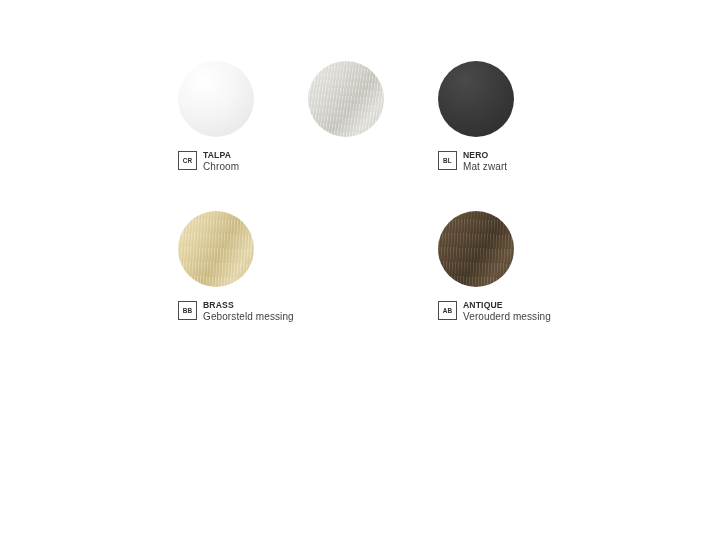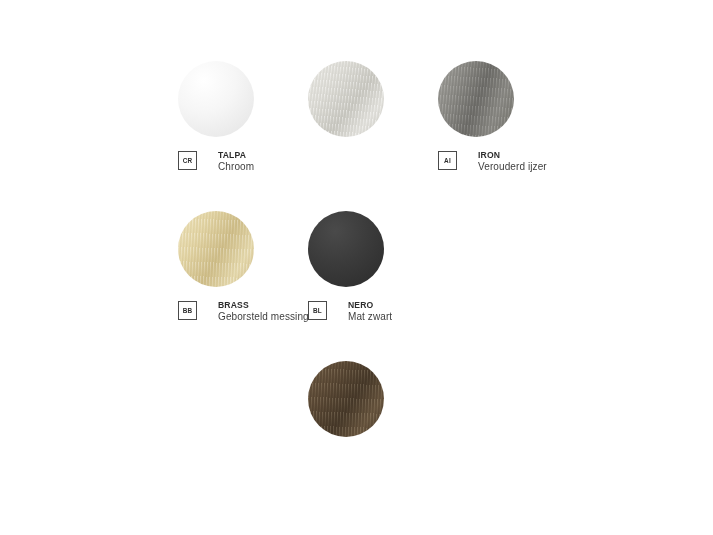--- a/index.html
+++ b/index.html
@@ -59,21 +59,21 @@
     align-items: center;
     justify-content: center;
     font-size: 6.4px;
     font-weight: bold;
     letter-spacing: 0.2px;
     color: #2d2d2d;
     flex: 0 0 auto;
     margin-top: 1px;
   }
   .caption-text {
-    margin-left: 21px;
+    margin-left: 6px;
     display: flex;
     flex-direction: column;
     justify-content: flex-start;
     line-height: 1.18;
     white-space: nowrap;
   }
   .caption-name {
     font-size: 8.6px;
     font-weight: bold;
     color: #2d2d2d;
@@ -140,52 +140,49 @@
           <span class="caption-name">TALPA</span>
           <span class="caption-desc">Chroom</span>
         </div>
       </div>
     </div>
 
     <div class="swatch-cell">
       <div class="swatch-disc finish-exclusive"></div>
     </div>
 
+
     <div class="swatch-cell">
-      <div class="swatch-disc finish-iron"></div>
+      <div class="swatch-disc finish-nero"></div>
       <div class="swatch-caption">
-        <div class="code-box">AI</div>
+        <div class="code-box">BL</div>
         <div class="caption-text">
-          <span class="caption-name">IRON</span>
-          <span class="caption-desc">Verouderd ijzer</span>
+          <span class="caption-name">NERO</span>
+          <span class="caption-desc">Mat zwart</span>
         </div>
       </div>
     </div>
 
     <div class="swatch-cell">
       <div class="swatch-disc finish-brass"></div>
       <div class="swatch-caption">
         <div class="code-box">BB</div>
         <div class="caption-text">
           <span class="caption-name">BRASS</span>
           <span class="caption-desc">Geborsteld messing</span>
         </div>
       </div>
     </div>
 
-    <div class="swatch-cell">
-      <div class="swatch-disc finish-nero"></div>
-      <div class="swatch-caption">
-        <div class="code-box">BL</div>
-        <div class="caption-text">
-          <span class="caption-name">NERO</span>
-          <span class="caption-desc">Mat zwart</span>
-        </div>
-      </div>
-    </div>
-
 
     <div class="swatch-cell" style="margin-left:130px">
       <div class="swatch-disc finish-antique"></div>
+      <div class="swatch-caption">
+        <div class="code-box">AB</div>
+        <div class="caption-text">
+          <span class="caption-name">ANTIQUE</span>
+          <span class="caption-desc">Verouderd messing</span>
+        </div>
+      </div>
     </div>
 
   </div>
 </div>
 
 </body></html>

